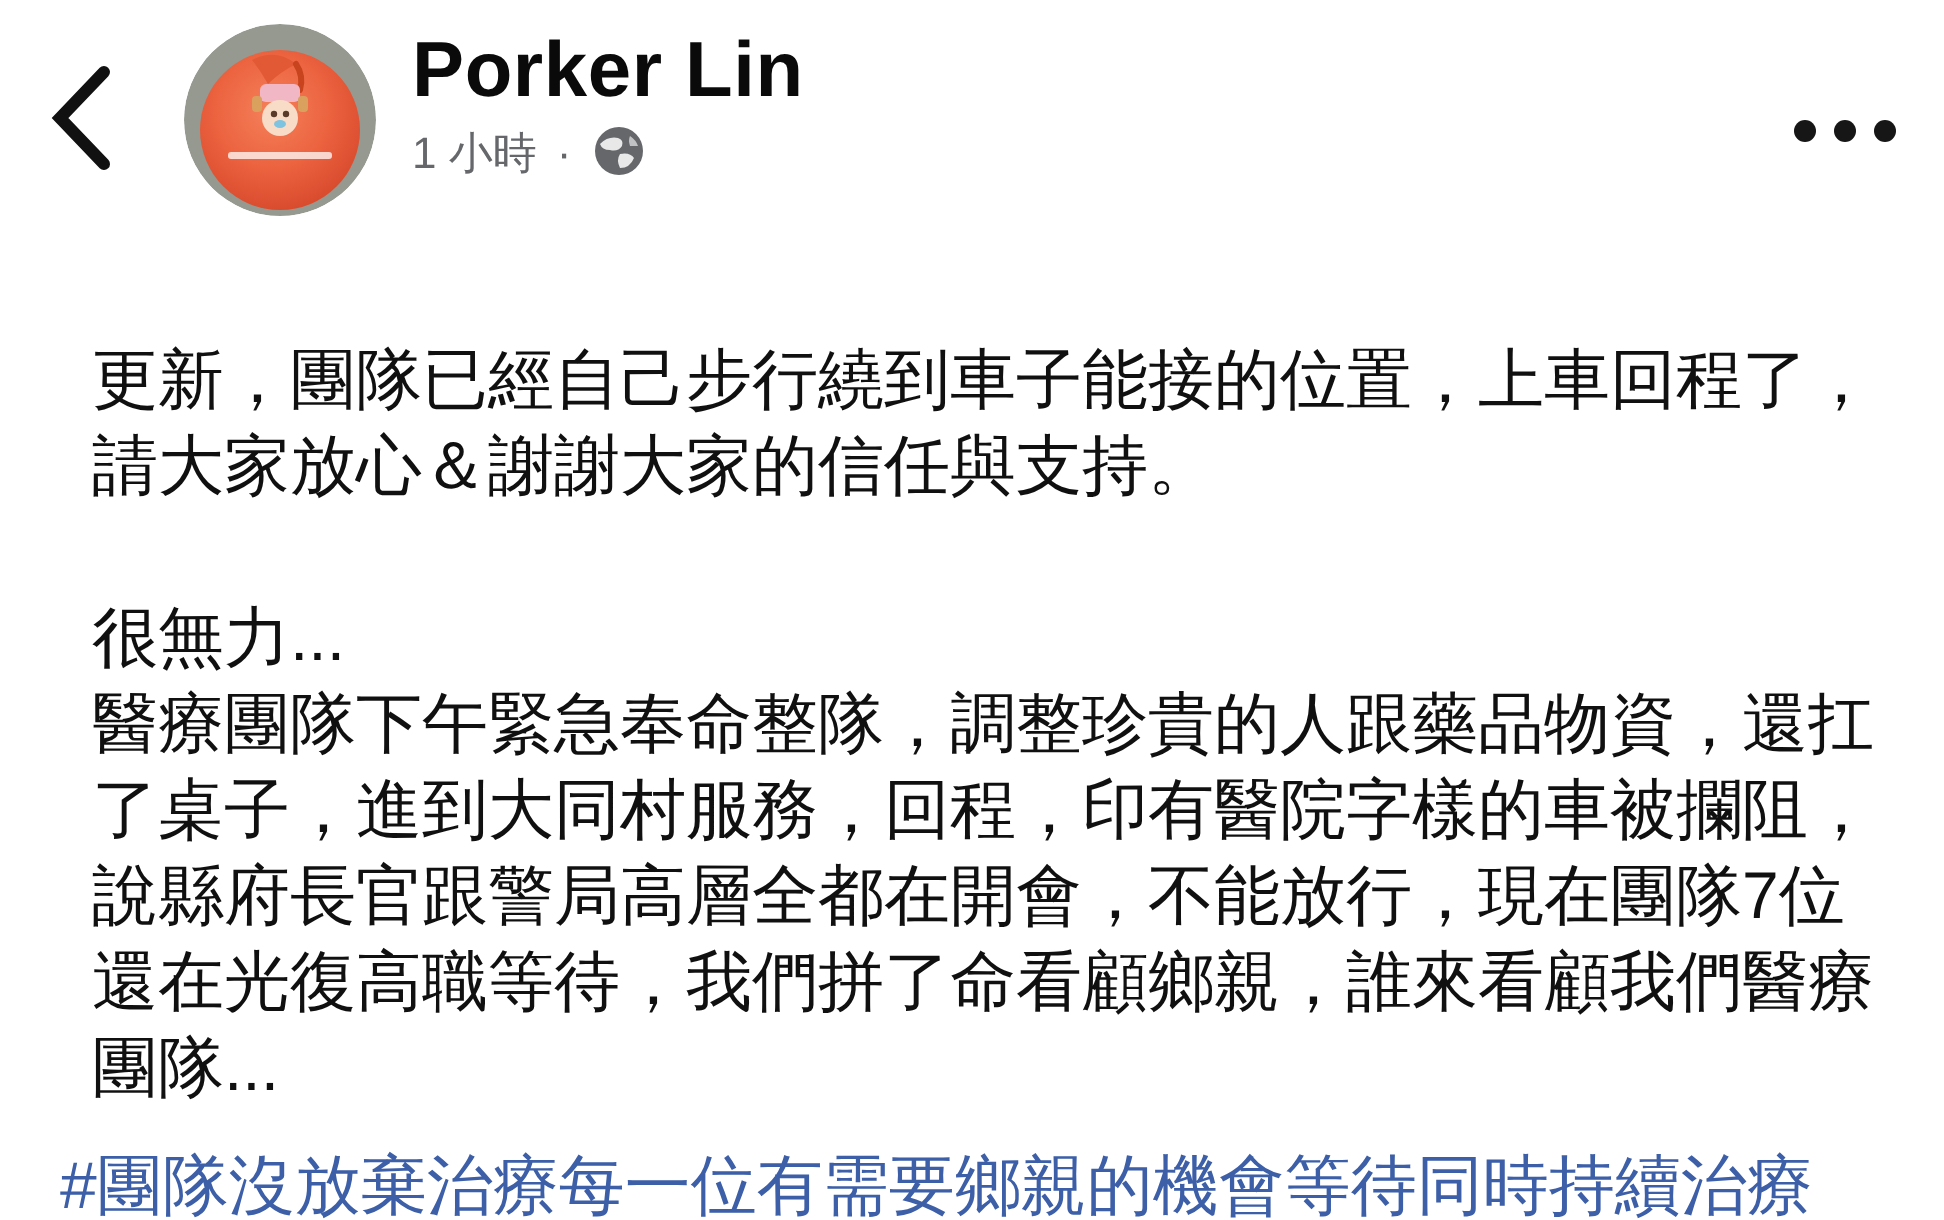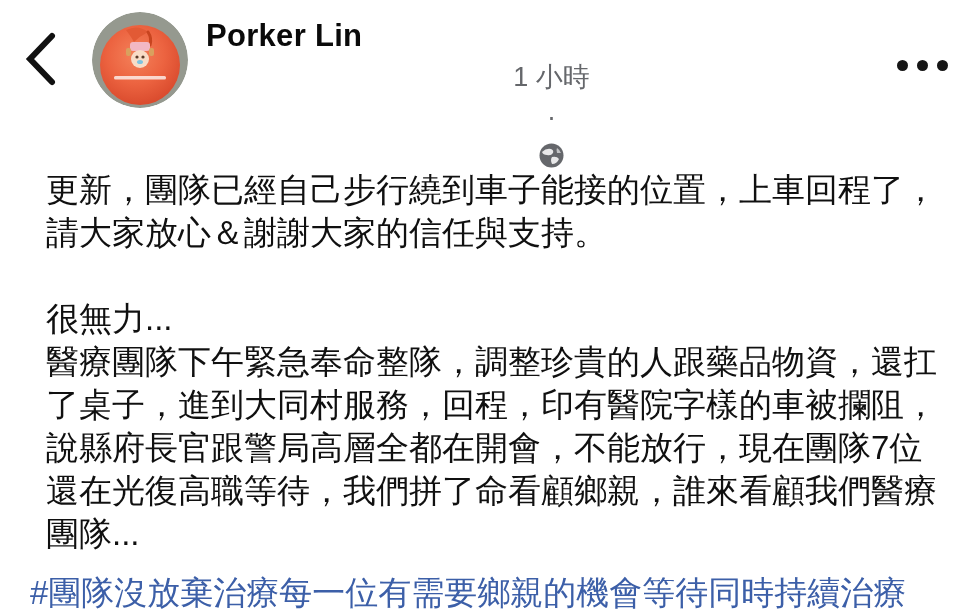--- a/index.html
+++ b/index.html
@@ -27,35 +27,33 @@
     cursor: pointer;
   }
   .avatar {
     width: 96px; height: 96px;
     border-radius: 50%;
     overflow: hidden;
     flex: 0 0 auto;
   }
   .header-text { margin-left: 18px; flex: 1; padding-top: 6px; }
   .author {
-    font-size: 31px;
+    font-size: 39px;
     font-weight: bold;
     color: #0a0a0a;
     letter-spacing: 0.3px;
     line-height: 36px;
   }
   .meta {
     margin-top: 8px;
-    font-size: 27px;
+    font-size: 22px;
     color: #65676B;
     display: flex;
-    align-items: center;
     gap: 10px;
     line-height: 30px;
-    flex-direction: column;
   }
   .more-btn {
     border: none; background: none; padding: 10px 0;
     margin-top: 38px;
     display: flex; gap: 9px;
     cursor: pointer;
   }
   .dot { width: 11px; height: 11px; border-radius: 50%; background: #161616; }
 
   

